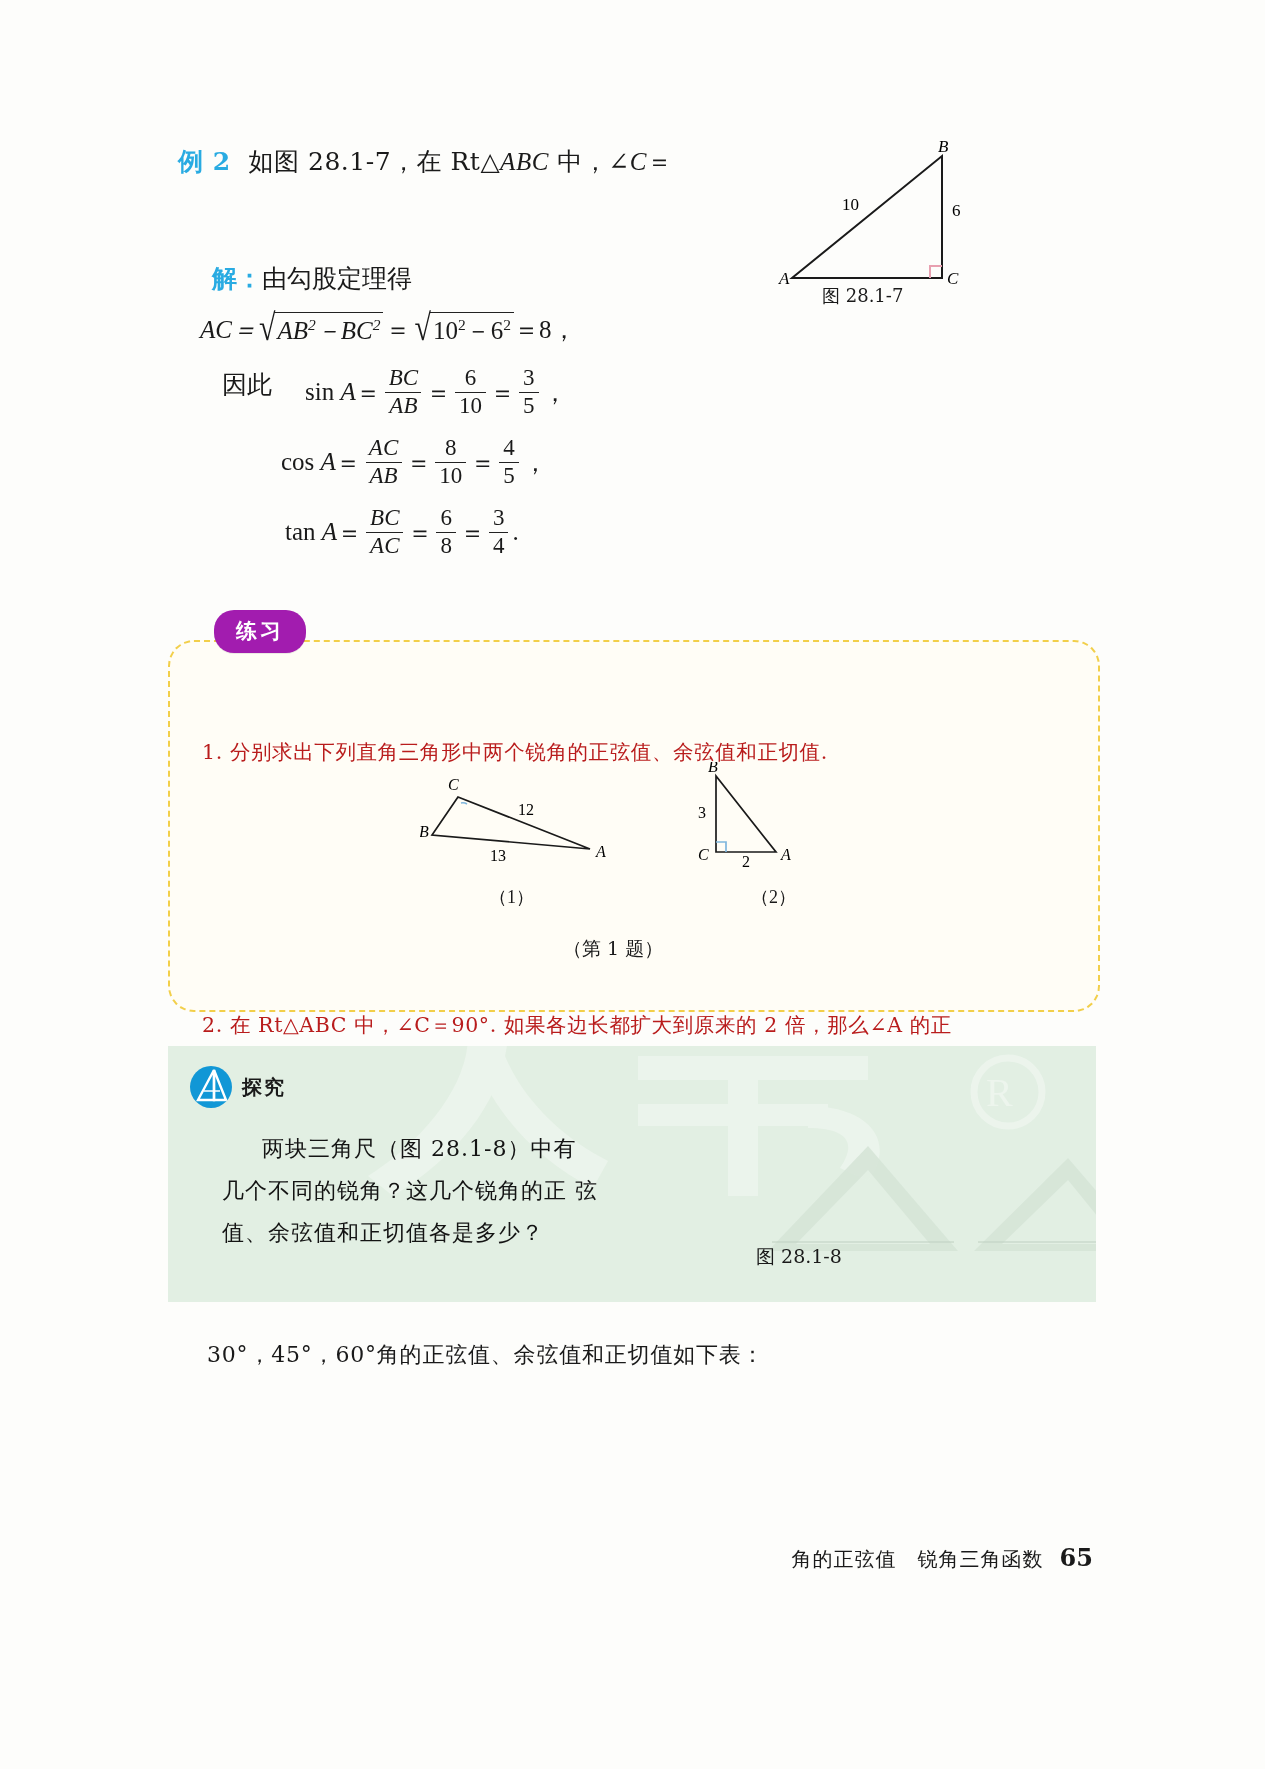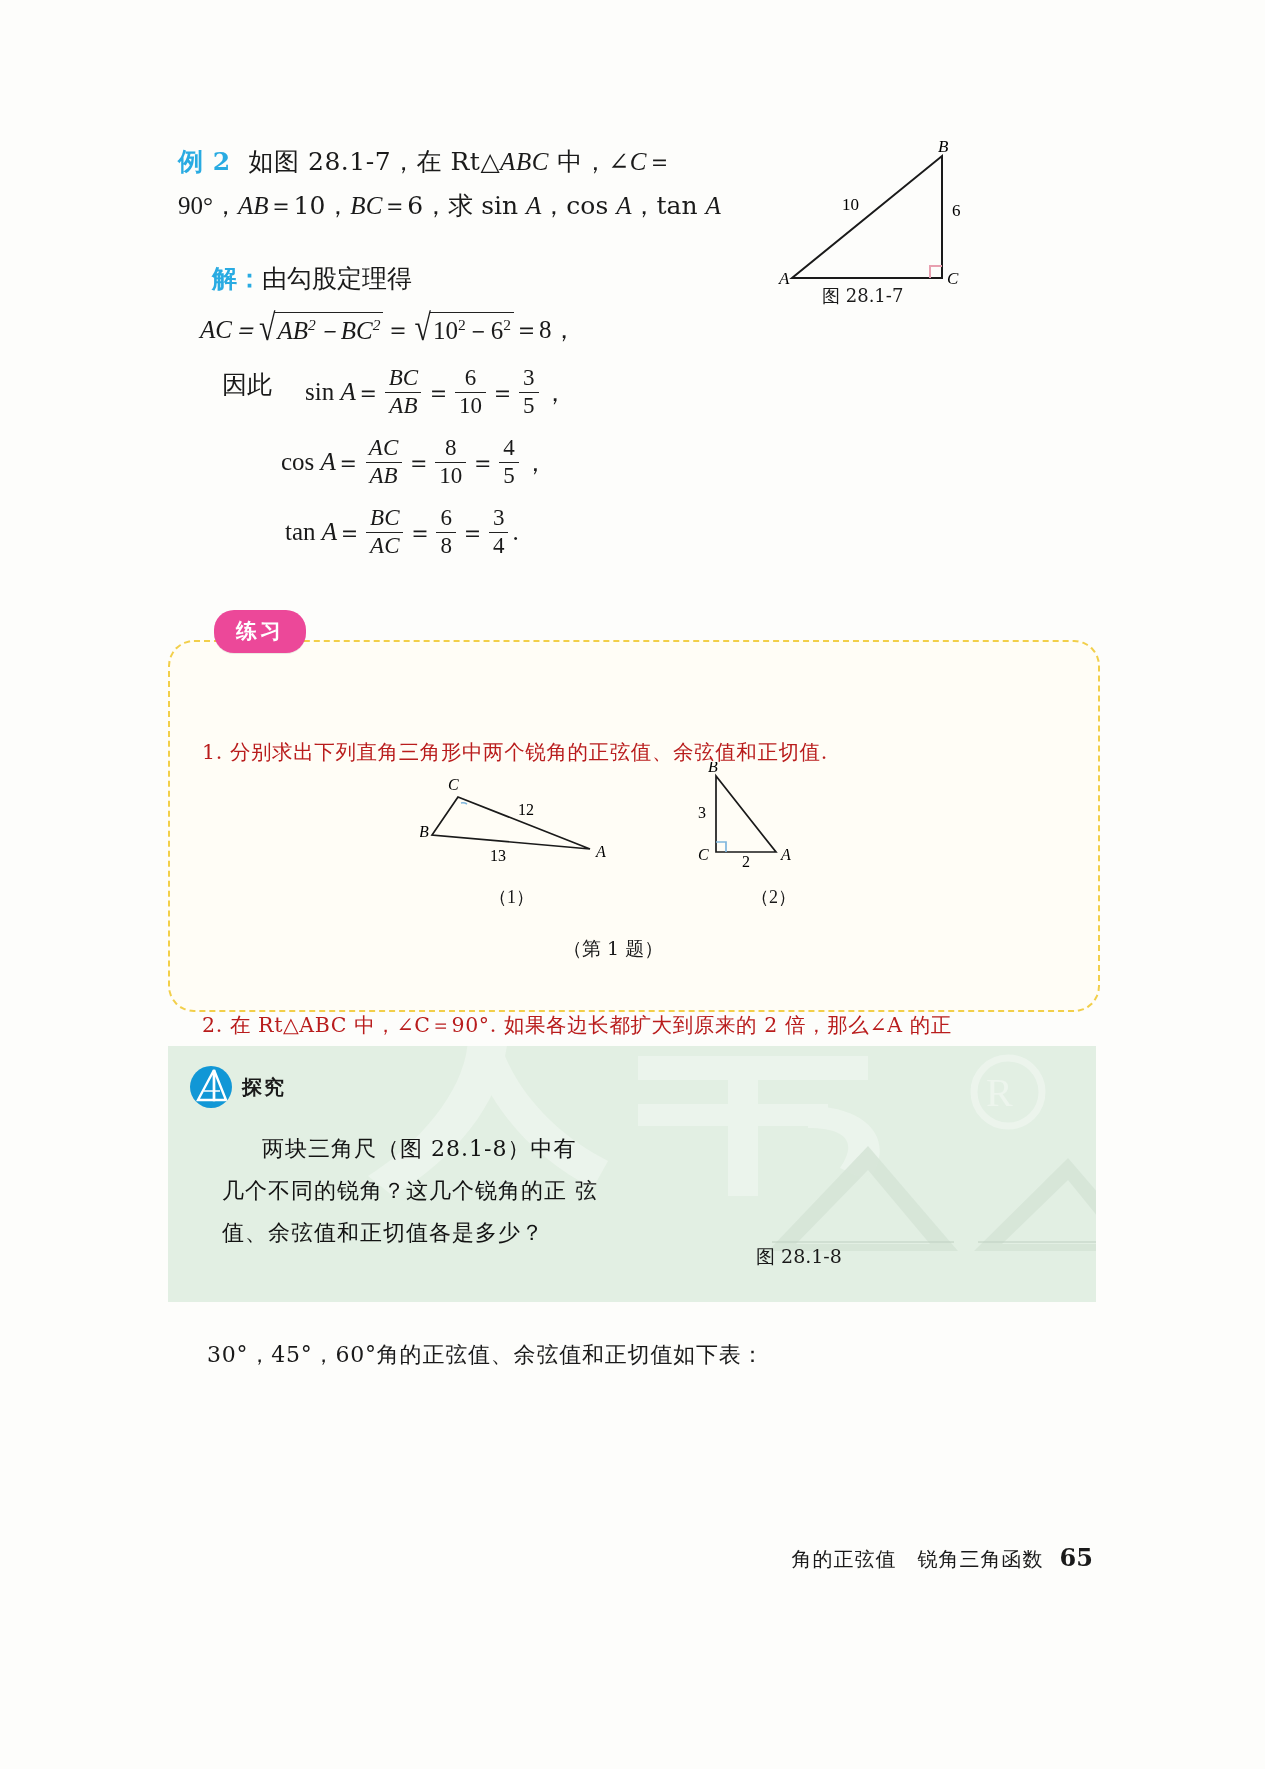--- a/index.html
+++ b/index.html
@@ -119,21 +119,21 @@
     width: 928px;
     height: 368px;
     border: 2.5px dashed #f2cf4a;
     border-radius: 26px;
     background: #fffdf6;
   }
   #practice-badge {
     position: absolute;
     left: 214px;
     top: 610px;
-    background: #ec4899;
+    background: #a21caf;
     color: #ffffff;
     font-family: "DejaVu Serif", serif;
     font-size: 21px;
     font-weight: bold;
     letter-spacing: 3px;
     padding: 7px 22px 8px 22px;
     border-radius: 20px;
     box-shadow: 0 1px 0 rgba(0,0,0,0.08);
   }
   .prac-q {
@@ -246,23 +246,20 @@
   svg text { font-family: "Liberation Serif", serif; }
 </style>
 </head>
 <body>
 
 <div class="page">
 
   <div id="example-block">
     <div class="ex-head-line cn">
       <span class="ex-label">例 2</span><span>如图 28.1-7，在 Rt</span><span class="mathi">△ABC</span><span> 中，∠</span><span class="mathi">C</span><span>＝</span>
-    </div>
-    <div class="ex-line2 cn">
-      <span class="mathi" style="font-style:normal">90°，</span><span class="mathi">AB</span>＝10，<span class="mathi">BC</span>＝6，求 <span class="up">sin</span> <span class="mathi">A</span>，<span class="up">cos</span> <span class="mathi">A</span>，<span class="up">tan</span> <span class="mathi">A</span>
     </div>
   </div>
 
   <div id="solution-head">
     <span class="solve-label">解：</span><span class="cn">由勾股定理得</span>
   </div>
 
   <div class="eq" style="left:200px; top:312px;">
     <span class="mathi"><i>AC</i>＝</span>
     <span class="sqrt">

